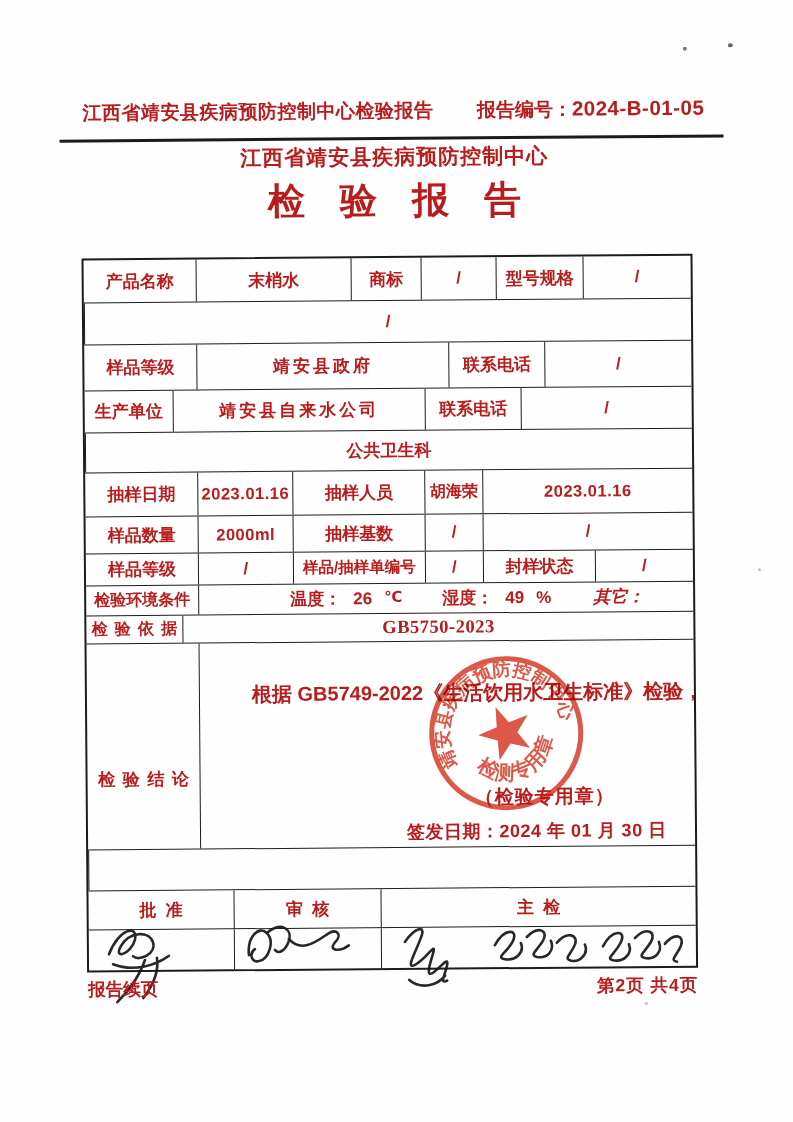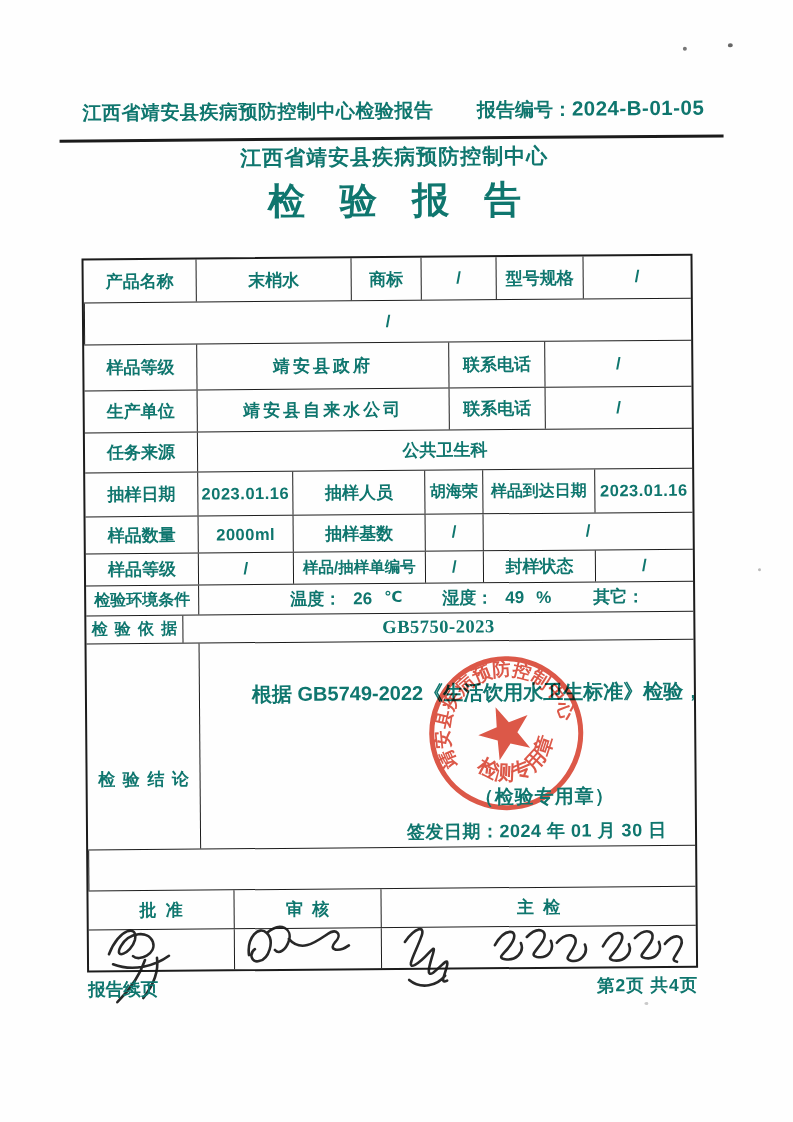--- a/index.html
+++ b/index.html
@@ -1,20 +1,20 @@
 <!DOCTYPE html>
 <html><head>
 <meta charset="utf-8">
 <style>
   html,body{margin:0;padding:0;background:#e8e8e8;}
   .page{
     position:relative;width:793px;height:1122px;margin:0 auto;
     background:#fefefe;overflow:hidden;
     font-family:"Liberation Sans","DejaVu Sans",sans-serif;
-    color:#0f766e;
+    color:#b91c1c;
   }
   .tilt{position:absolute;inset:0;transform:rotate(-0.45deg);transform-origin:50% 40%;}
 
   
   .doc-header{position:absolute;left:85px;right:86px;top:98px;display:flex;justify-content:space-between;align-items:baseline;}
   .doc-header .left{font-size:19px;font-weight:700;letter-spacing:.5px;}
   .doc-header .right{font-size:19px;font-weight:700;white-space:nowrap;}
   .doc-header .right .num{font-size:20.5px;letter-spacing:.5px;}
   .header-rule{position:absolute;left:62px;top:137px;width:664px;height:2.6px;background:#1b1b1b;}
   .org-name{position:absolute;left:0;top:143px;width:100%;text-align:center;font-size:21px;font-weight:700;letter-spacing:1px;}
@@ -35,21 +35,21 @@
   .serifv{font-family:"Liberation Serif","DejaVu Serif",serif;font-size:18.5px;font-weight:600;letter-spacing:.5px;}
   .ls1{letter-spacing:.45em;text-indent:.45em;}
   .ls2{letter-spacing:2.1em;text-indent:2.1em;}
   .ls3{letter-spacing:.55em;text-indent:.55em;}
 
   
   .env{justify-content:flex-start;}
   .env .m-temp{margin-left:88px;}
   .env .gap12{margin-left:12px;}
   .env .gap30{margin-left:40px;}
-  .env .gap40{margin-left:42px;}
+  .env .gap40{margin-left:42px;font-style:italic;}
   .env .unit-c{font-size:15px;position:relative;top:-2px;}
 
   
   .concl-label{align-items:flex-end;justify-content:center;padding-bottom:58px;}
   .concl-cell{position:relative;justify-content:flex-start;align-items:flex-start;padding:0;}
   .concl-text{position:absolute;left:12px;top:24px;width:488px;margin:0;
       font-size:20px;line-height:54px;font-weight:600;text-indent:40px;}
   .seal-caption{position:absolute;left:274px;top:143px;font-size:19px;font-weight:600;letter-spacing:1px;}
   .issue-line{position:absolute;left:206px;top:178px;font-size:18px;font-weight:600;letter-spacing:.5px;}
 
@@ -101,37 +101,35 @@
       </div>
 
       <div class="tr" style="height:46px">
         <div class="td first lbl" style="width:112px">样品等级</div>
         <div class="td" style="width:252px;letter-spacing:3px">靖安县政府</div>
         <div class="td lbl" style="width:96px">联系电话</div>
         <div class="td grow">/</div>
       </div>
 
       <div class="tr" style="height:42px">
-        <div class="td first lbl" style="width:112px">生产单位</div>
+        <div class="td first lbl" style="width:88px">生产单位</div>
         <div class="td" style="width:252px;letter-spacing:3px">靖安县自来水公司</div>
         <div class="td lbl" style="width:96px">联系电话</div>
         <div class="td grow">/</div>
       </div>
 
       <div class="tr" style="height:40px">
-        <div class="td first lbl" style="width:112px">任务来源</div>
         <div class="td grow">公共卫生科</div>
       </div>
 
       <div class="tr" style="height:44px">
         <div class="td first lbl" style="width:112px">抽样日期</div>
         <div class="td numv" style="width:95px">2023.01.16</div>
         <div class="td lbl" style="width:132px">抽样人员</div>
         <div class="td sm2" style="width:58px">胡海荣</div>
-        <div class="td lbl sm2" style="width:112px">样品到达日期</div>
         <div class="td grow numv">2023.01.16</div>
       </div>
 
       <div class="tr" style="height:37px">
         <div class="td first lbl" style="width:112px">样品数量</div>
         <div class="td numv" style="width:95px">2000ml</div>
         <div class="td lbl" style="width:132px">抽样基数</div>
         <div class="td" style="width:58px">/</div>
         <div class="td grow">/</div>
       </div>

